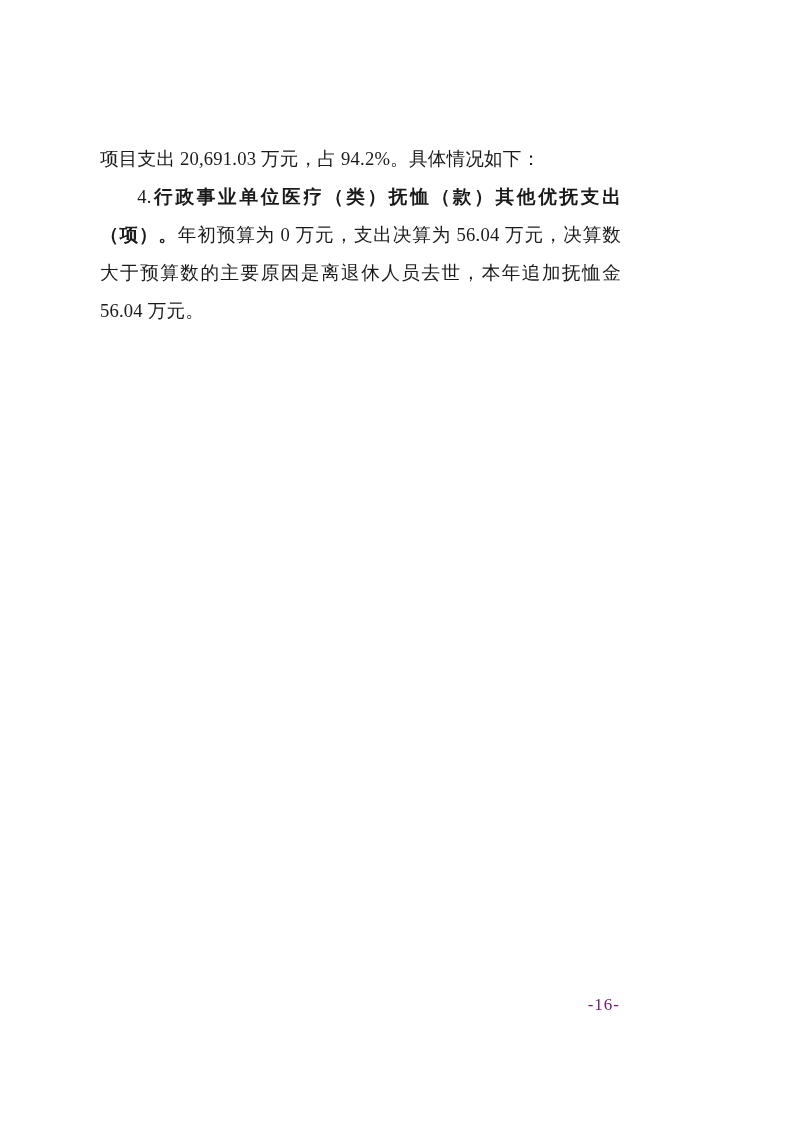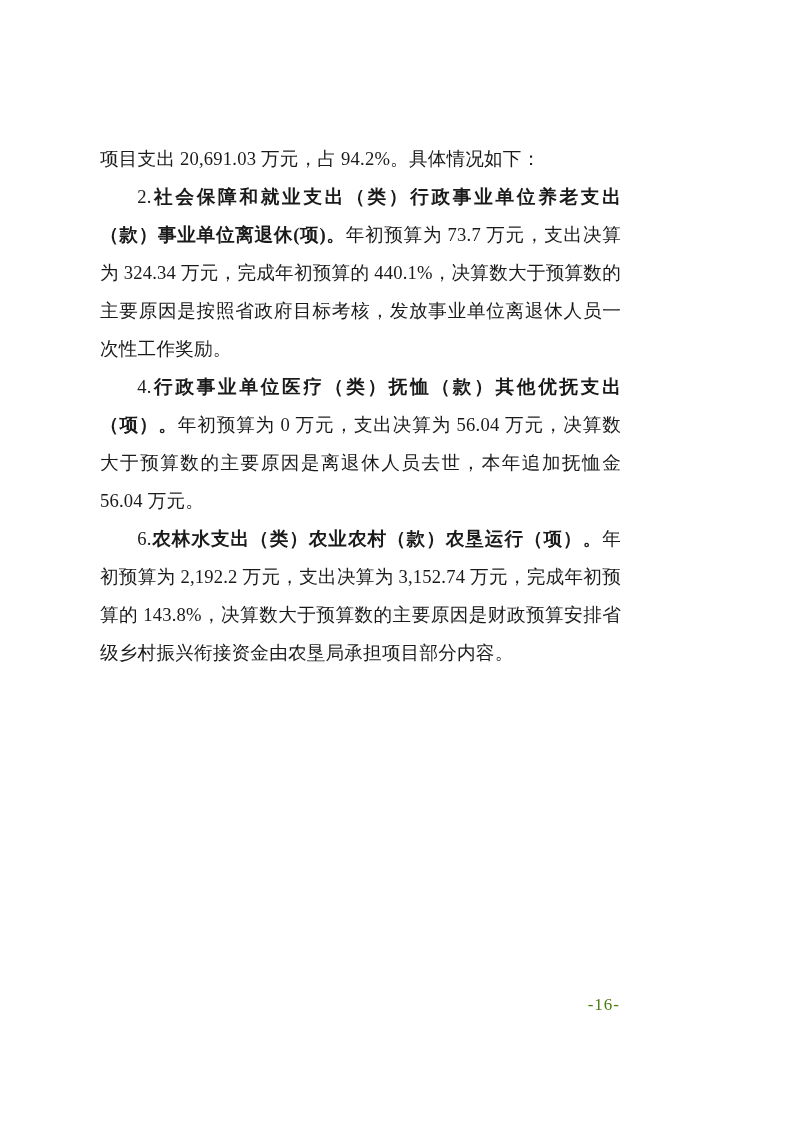--- a/index.html
+++ b/index.html
@@ -39,28 +39,26 @@
   }
   .bold {
     font-weight: bold;
   }
   .page-number {
     position: absolute;
     right: 96px;
     bottom: 108px;
     font-size: 17px;
     font-family: "Liberation Serif", "DejaVu Serif", serif;
-    color: #4d7c0f;
+    color: #701a75;
     letter-spacing: 1px;
   }
 </style>
 </head>
 <body>
 
 <div class="page">
   <div class="doc-body" id="doc-body">
       <p class="para"><span>项目支出 20,691.03 万元，占 94.2%。具体情况如下：</span></p>
-      <p class="para indent"><span>2.</span><span class="bold">社会保障和就业支出（类）行政事业单位养老支出（款）事业单位离退休(项)。</span><span>年初预算为 73.7 万元，支出决算为 324.34 万元，完成年初预算的 440.1%，决算数大于预算数的主要原因是按照省政府目标考核，发放事业单位离退休人员一次性工作奖励。</span></p>
       <p class="para indent"><span>4.</span><span class="bold">行政事业单位医疗（类）抚恤（款）其他优抚支出（项）。</span><span>年初预算为 0 万元，支出决算为 56.04 万元，决算数大于预算数的主要原因是离退休人员去世，本年追加抚恤金 56.04 万元。</span></p>
-      <p class="para indent"><span>6.</span><span class="bold">农林水支出（类）农业农村（款）农垦运行（项）。</span><span>年初预算为 2,192.2 万元，支出决算为 3,152.74 万元，完成年初预算的 143.8%，决算数大于预算数的主要原因是财政预算安排省级乡村振兴衔接资金由农垦局承担项目部分内容。</span></p>
     </div>
   <div class="page-number">-16-</div>
 </div>
 
 </body></html>

